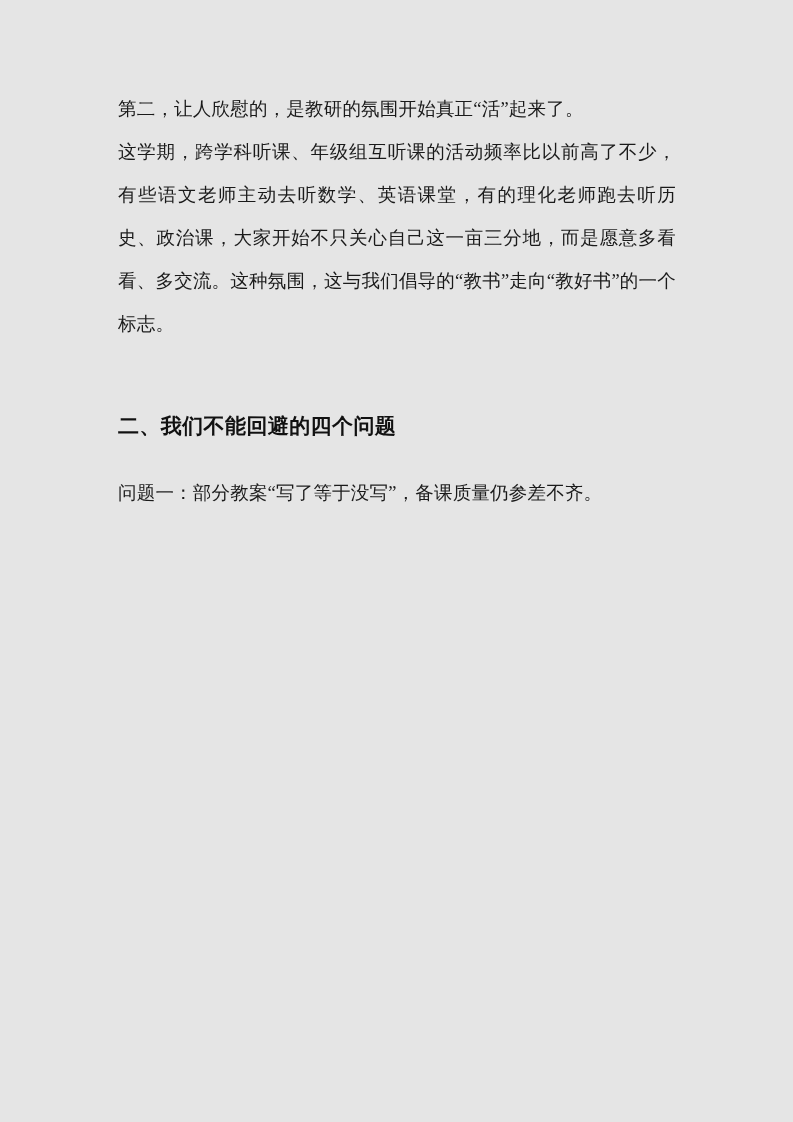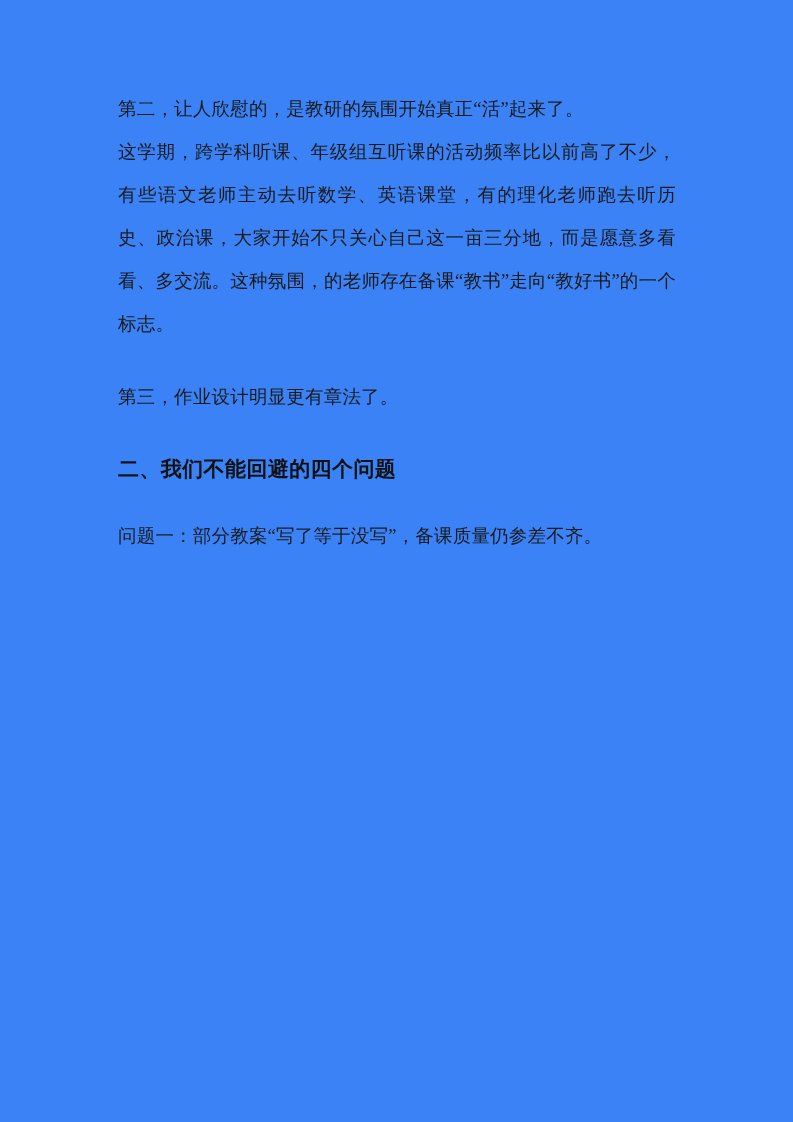--- a/index.html
+++ b/index.html
@@ -13,21 +13,21 @@
     font-family: "Liberation Serif", "DejaVu Serif", serif;
     color: #1a1a1a;
     -webkit-font-smoothing: antialiased;
   }
   .page {
     position: relative;
     width: 793px;
     height: 1122px;
     box-sizing: border-box;
     padding: 88px 118px 60px 118px;
-    background: #3b82f6;
+    background: #e5e5e5;
   }
   .doc-body {
     width: 558px;
   }
   p {
     margin: 0;
     font-size: 18.5px;
     line-height: 43px;
     text-align: justify;
     text-justify: inter-ideograph;
@@ -55,25 +55,24 @@
     color: #111111;
   }
 </style>
 </head>
 <body>
 
 <div class="page">
   <div class="doc-body">
 
     <p class="para-lead">第二，让人欣慰的，是教研的氛围开始真正“活”起来了。</p>
-    <p class="para-block">这学期，跨学科听课、年级组互听课的活动频率比以前高了不少，有些语文老师主动去听数学、英语课堂，有的理化老师跑去听历史、政治课，大家开始不只关心自己这一亩三分地，而是愿意多看看、多交流。这种氛围，的老师存在备课“教书”走向“教好书”的一个标志。</p>
+    <p class="para-block">这学期，跨学科听课、年级组互听课的活动频率比以前高了不少，有些语文老师主动去听数学、英语课堂，有的理化老师跑去听历史、政治课，大家开始不只关心自己这一亩三分地，而是愿意多看看、多交流。这种氛围，这与我们倡导的“教书”走向“教好书”的一个标志。</p>
 
     <div class="gap-medium"></div>
 
-    <p class="para-lead">第三，作业设计明显更有章法了。</p>
 
     <div class="gap-medium"></div>
 
     <h2 class="heading">二、我们不能回避的四个问题</h2>
 
     <div class="gap-small"></div>
 
     <p class="para-lead">问题一：部分教案“写了等于没写”，备课质量仍参差不齐。</p>
 
   </div>

